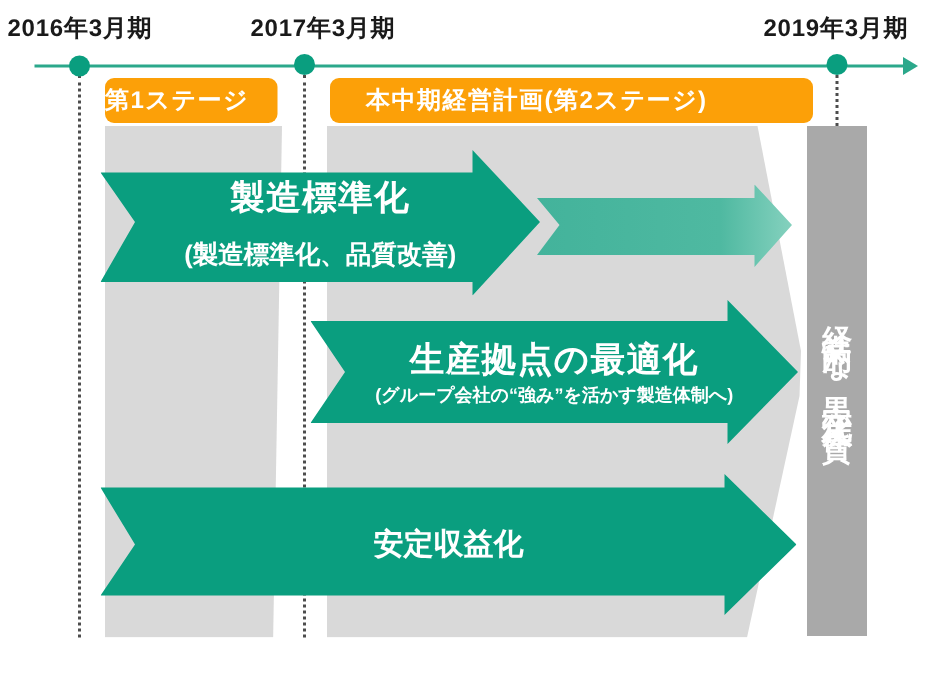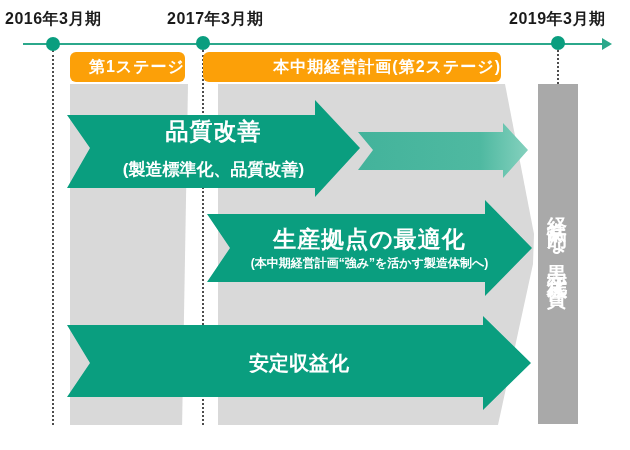--- a/index.html
+++ b/index.html
@@ -22,24 +22,24 @@
   .vd-2{left:202px;top:50px;height:375px;}
   .vd-3{left:557px;top:50px;height:34px;}
   
   .band{position:absolute;background:#d9d9d9;z-index:1;}
   .band1{left:70px;top:84px;width:118px;height:341px;
     clip-path:polygon(0 0,100% 0,95% 100%,0 100%);}
   .band2{left:218px;top:84px;width:319px;height:341px;
     clip-path:polygon(0px 0px,287px 0px,316px 150px,315px 180px,280px 341px,0px 341px);}
   
   .badge{position:absolute;top:52px;height:30px;background:#fca008;border-radius:6px;z-index:8;
-    display:flex;align-items:center;justify-content:flex-end;color:#ffffff;font-weight:bold;
+    display:flex;align-items:center;justify-content:flex-start;color:#ffffff;font-weight:bold;
     font-size:16px;letter-spacing:1px;white-space:nowrap;}
   .badge1{left:70px;width:115px;}
-  .badge2{left:203px;width:298px;}
+  .badge2{left:220px;width:298px;padding-left:24px;}
   
   .arrow{position:absolute;background:#0a9e7f;z-index:4;display:flex;flex-direction:column;
     align-items:center;justify-content:center;color:#ffffff;font-weight:bold;text-align:center;}
   .arrow1{left:67px;top:100px;width:293px;height:97px;
     clip-path:polygon(0px 15px,248px 15px,248px 0px,293px 48px,248px 97px,248px 88px,0px 88px,23px 48px);}
   .arrow2{left:207px;top:200px;width:325px;height:96px;
     clip-path:polygon(0px 14px,278px 14px,278px 0px,325px 48px,278px 96px,278px 82px,0px 82px,23px 48px);}
   .arrow3{left:67px;top:316px;width:464px;height:94px;
     clip-path:polygon(0px 9px,416px 9px,416px 0px,464px 47px,416px 94px,416px 81px,0px 81px,23px 47px);}
   .arrow-cont{position:absolute;left:358px;top:123px;width:170px;height:55px;z-index:3;
@@ -79,26 +79,26 @@
   <div class="badge badge1">
     <span>第1ステージ</span>
   </div>
   <div class="badge badge2">
     <span>本中期経営計画(第2ステージ)</span>
   </div>
 
   <div class="arrow-cont"></div>
 
   <div class="arrow arrow1">
-    <span class="a-title-lg">品質改善</span>
+    <span class="a-title-lg">製造標準化</span>
     <span class="a-sub-lg">(製造標準化、品質改善)</span>
   </div>
   <div class="arrow arrow2">
     <span class="a-title-lg">生産拠点の最適化</span>
-    <span class="a-sub-sm">(本中期経営計画“強み”を活かす製造体制へ)</span>
+    <span class="a-sub-sm">(グループ会社の“強み”を活かす製造体制へ)</span>
   </div>
   <div class="arrow arrow3">
     <span class="a-title-md">安定収益化</span>
   </div>
 
   <div class="goalbar">
     <span>経常的な黒字化体質へ</span>
   </div>
 
 </div>

